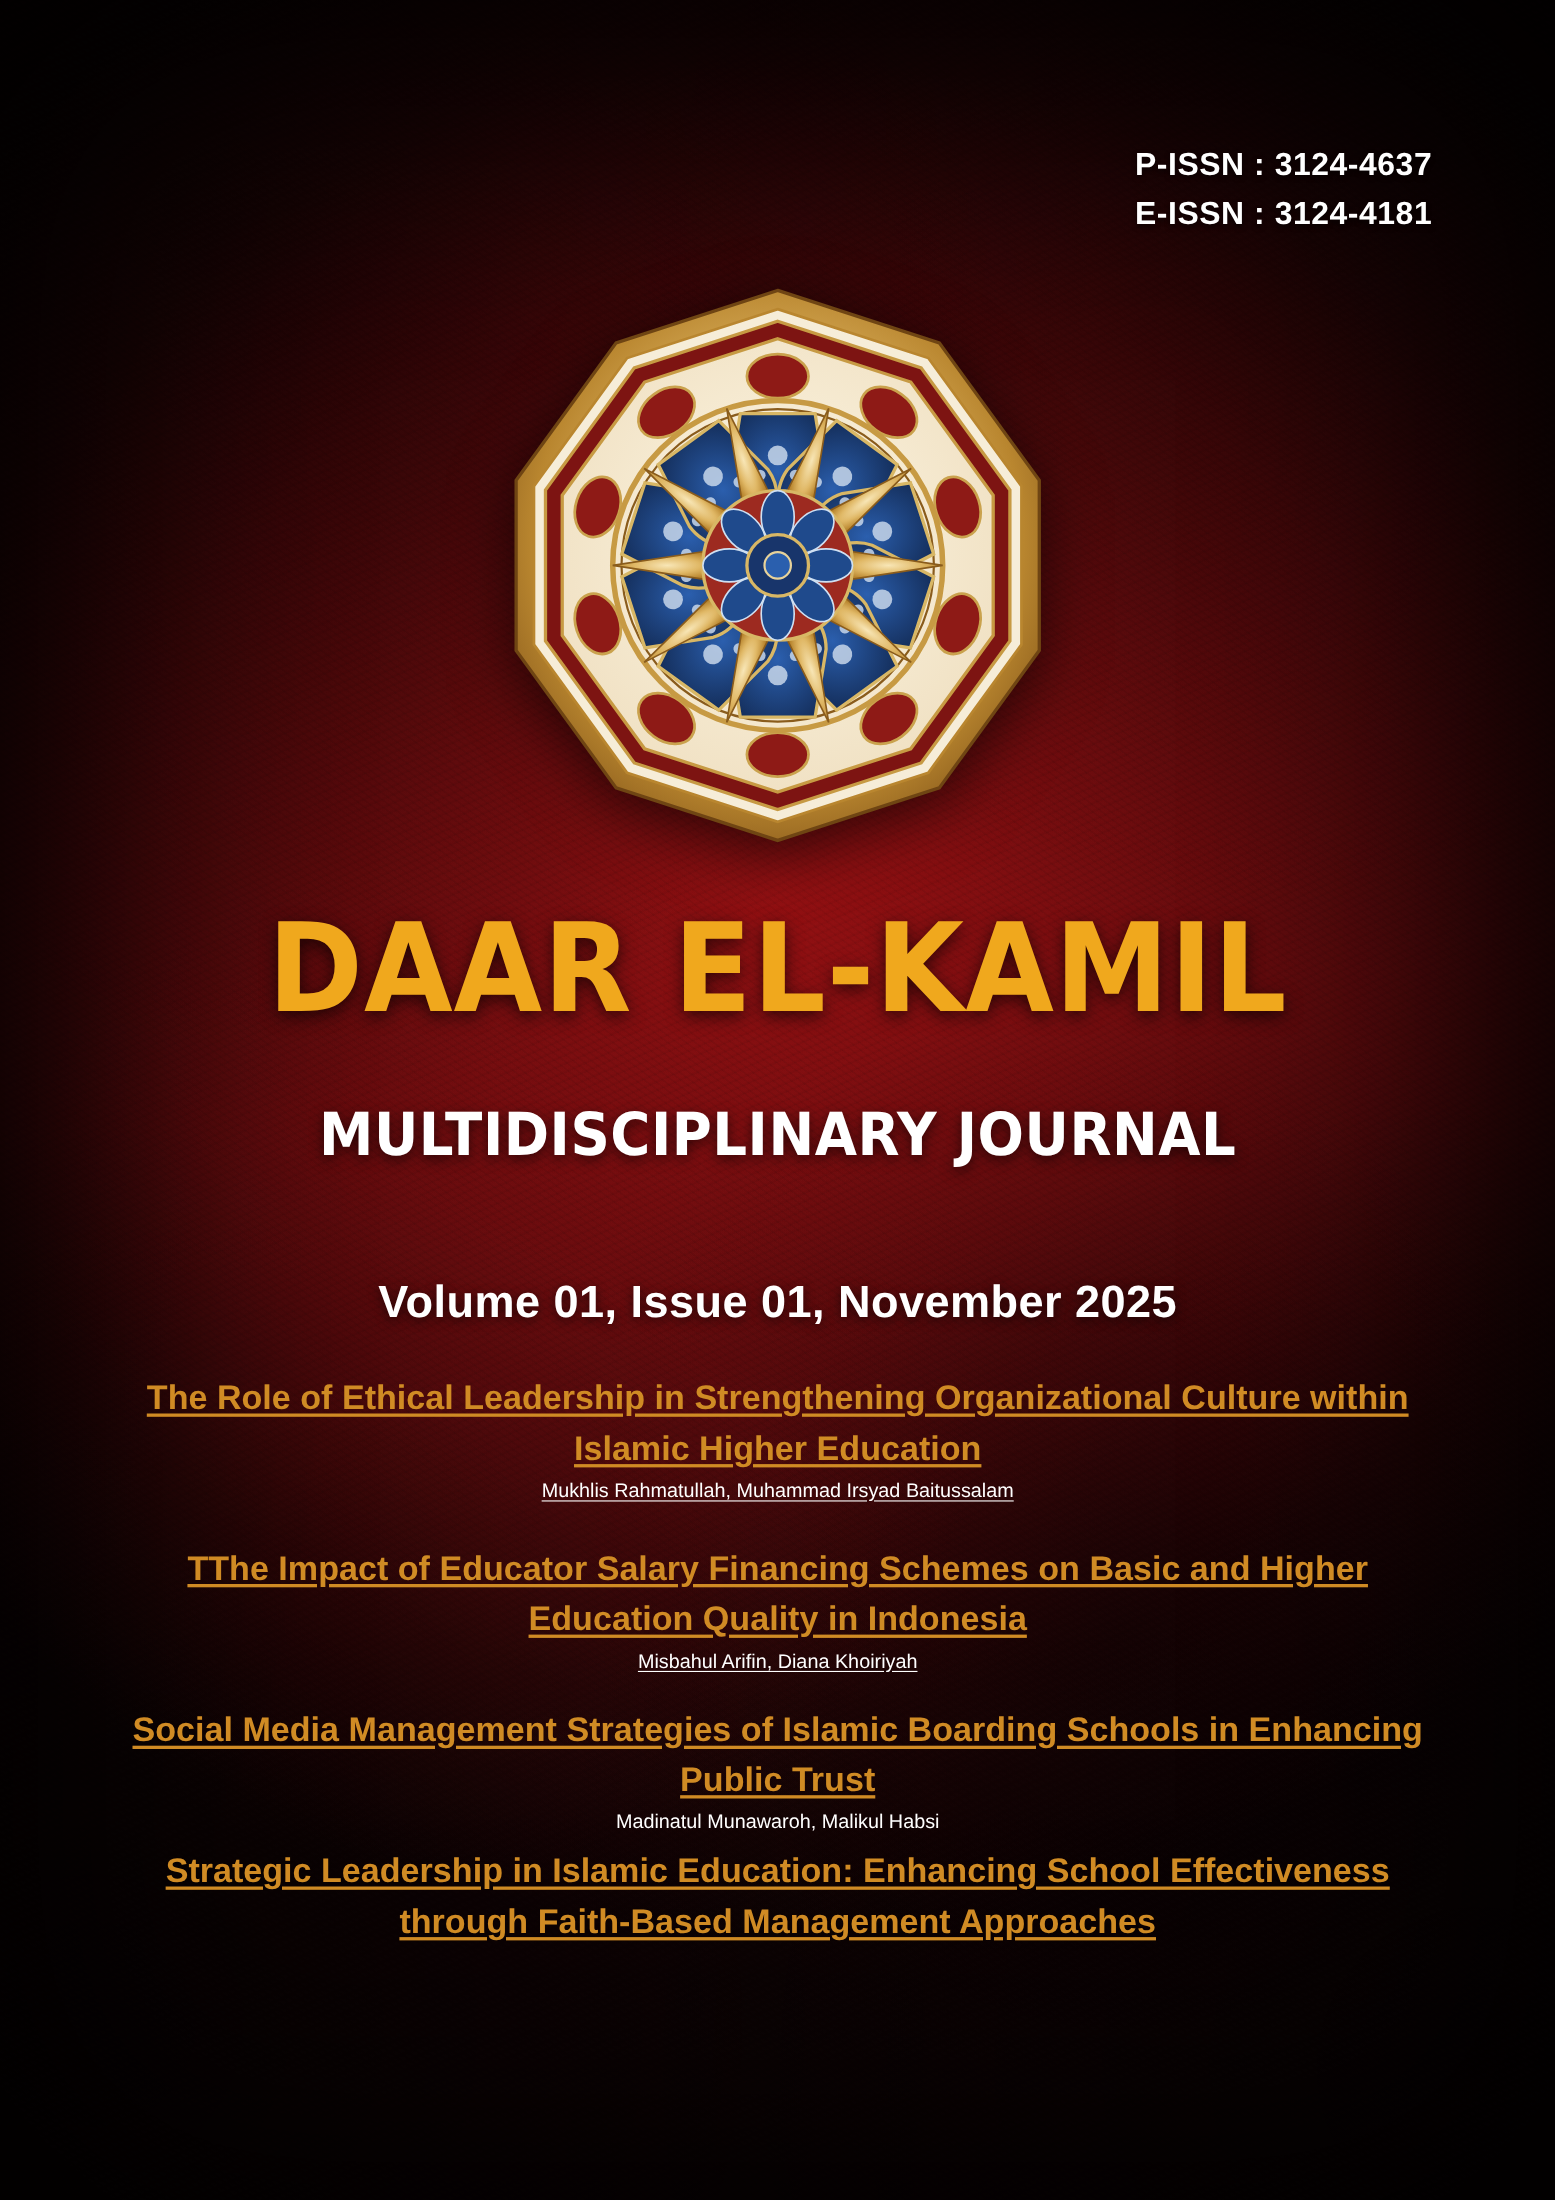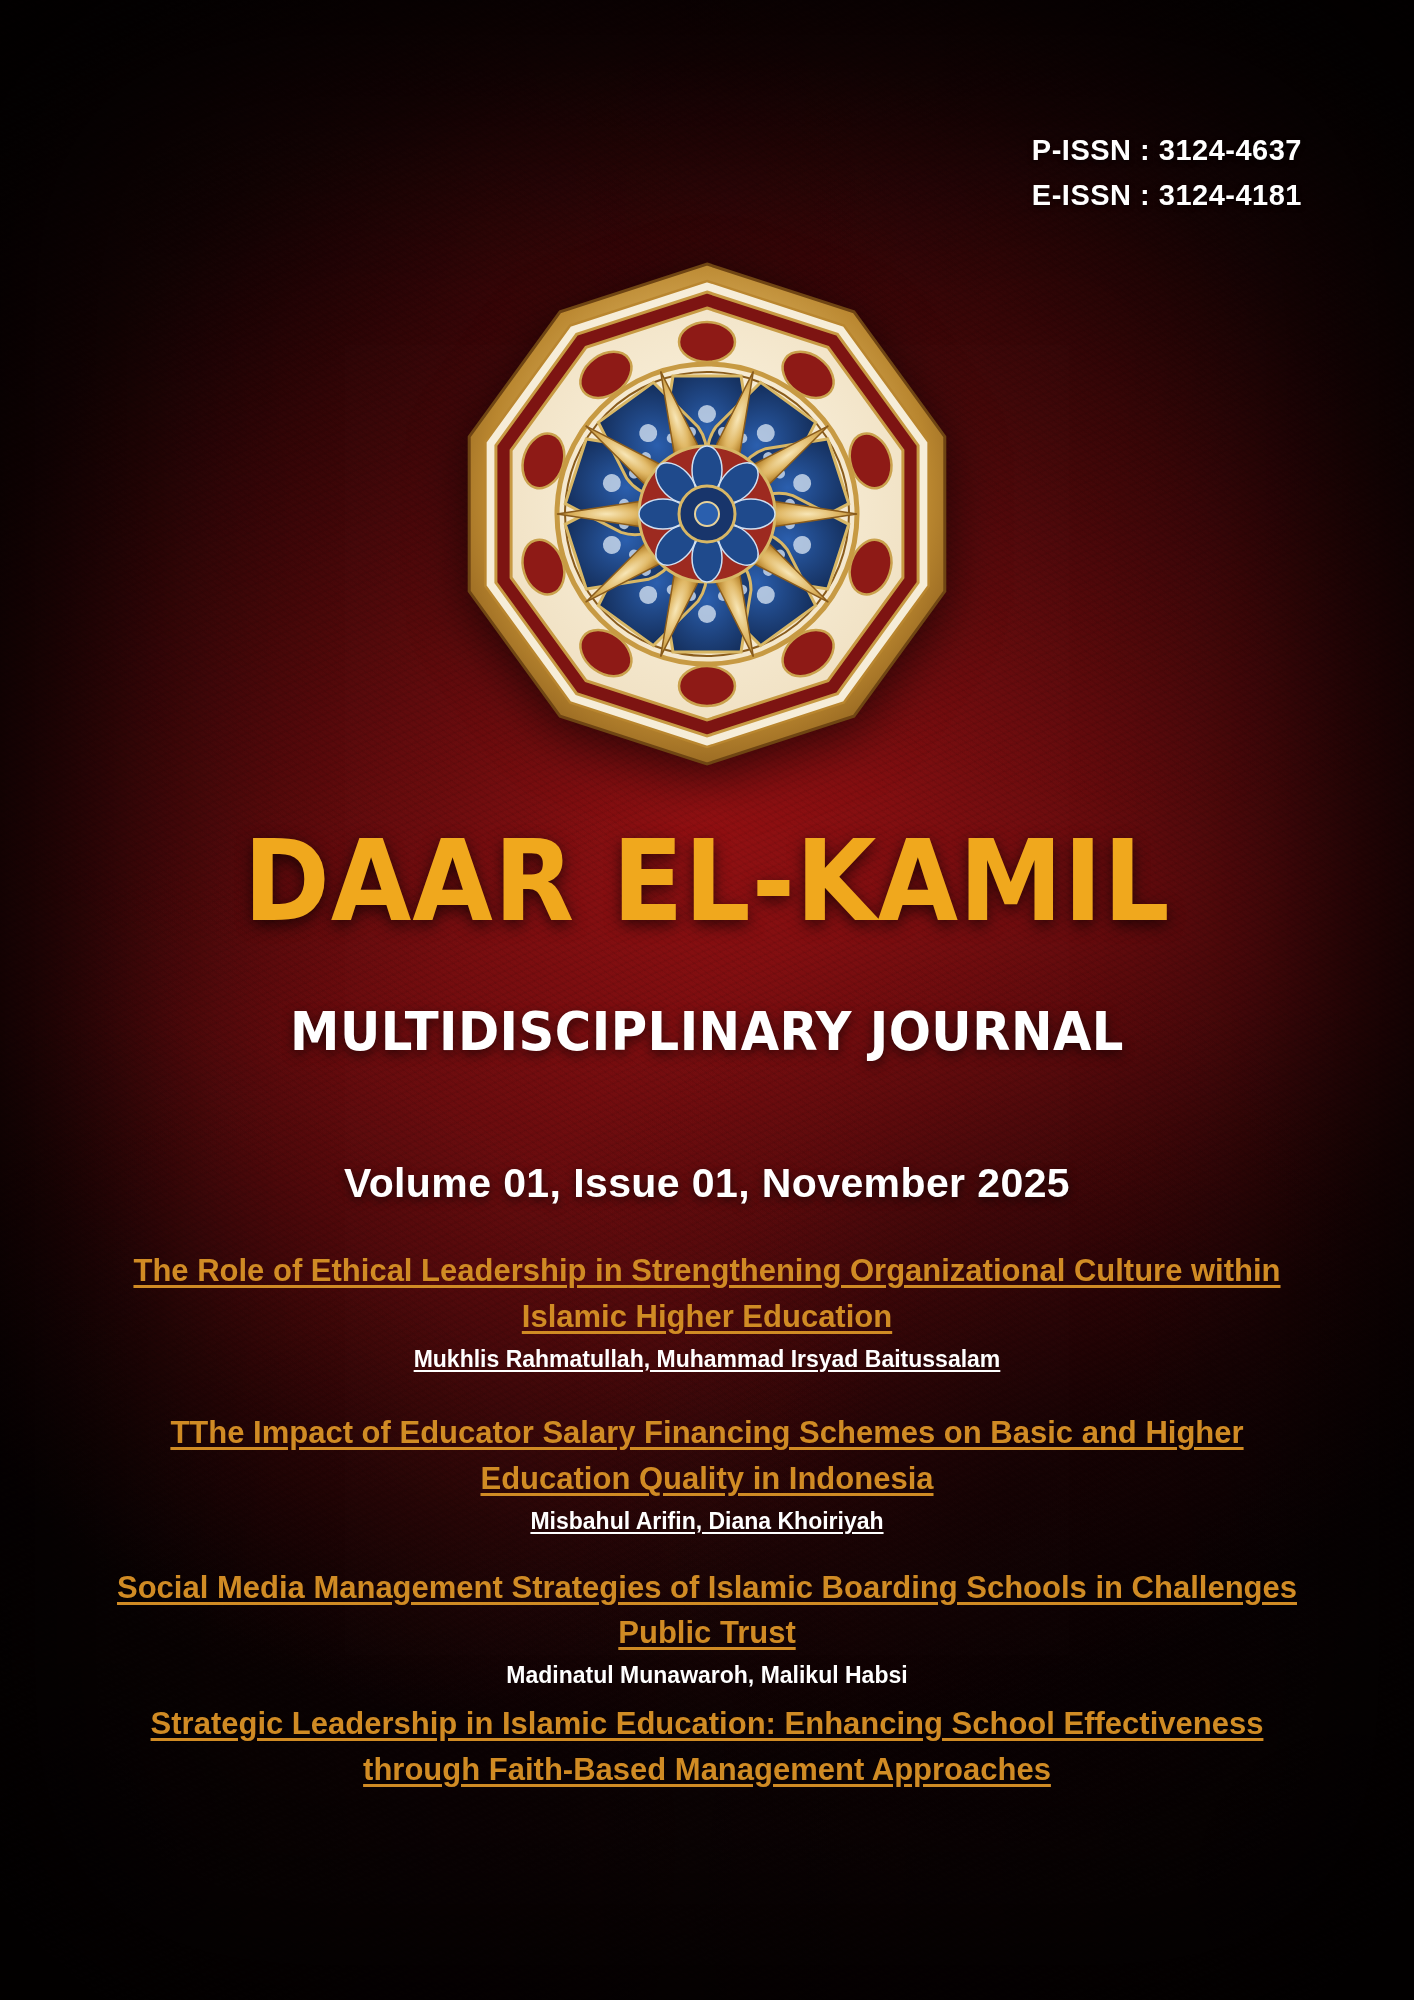--- a/index.html
+++ b/index.html
@@ -156,22 +156,22 @@
     font-weight: bold;
     line-height: 1.48;
     text-decoration: underline;
     text-underline-offset: 4px;
     padding: 0 8px;
     cursor: pointer;
   }
   .article-authors {
     display: block;
     color: #ffffff;
-    font-size: 23px;
-    font-weight: bold;
+    font-size: 18px;
+    font-weight: normal;
     line-height: 1.5;
     margin-top: 2px;
     text-decoration: underline;
     text-underline-offset: 3px;
   }
   .article-authors.no-underline {
     text-decoration: none;
   }
   .sp-lg { margin-bottom: 34px; }
   .sp-md { margin-bottom: 26px; }
@@ -412,21 +412,21 @@
         <span class="article-authors">Mukhlis Rahmatullah, Muhammad Irsyad Baitussalam</span>
       </div>
 
       <div class="article sp-md">
         <span class="article-title">TThe Impact of Educator Salary Financing Schemes on Basic and Higher Education Quality in Indonesia</span>
         <span class="article-authors">Misbahul Arifin, Diana Khoiriyah</span>
       </div>
 
 
       <div class="article sp-sm">
-        <span class="article-title">Social Media Management Strategies of Islamic Boarding Schools in Challenges Public Trust</span>
+        <span class="article-title">Social Media Management Strategies of Islamic Boarding Schools in Enhancing Public Trust</span>
         <span class="article-authors no-underline">Madinatul Munawaroh, Malikul Habsi</span>
       </div>
 
       <div class="article">
         <span class="article-title">Strategic Leadership in Islamic Education: Enhancing School Effectiveness through Faith-Based Management Approaches</span>
       </div>
 
     </div>
   </div>
   <div class="vignette"></div>

